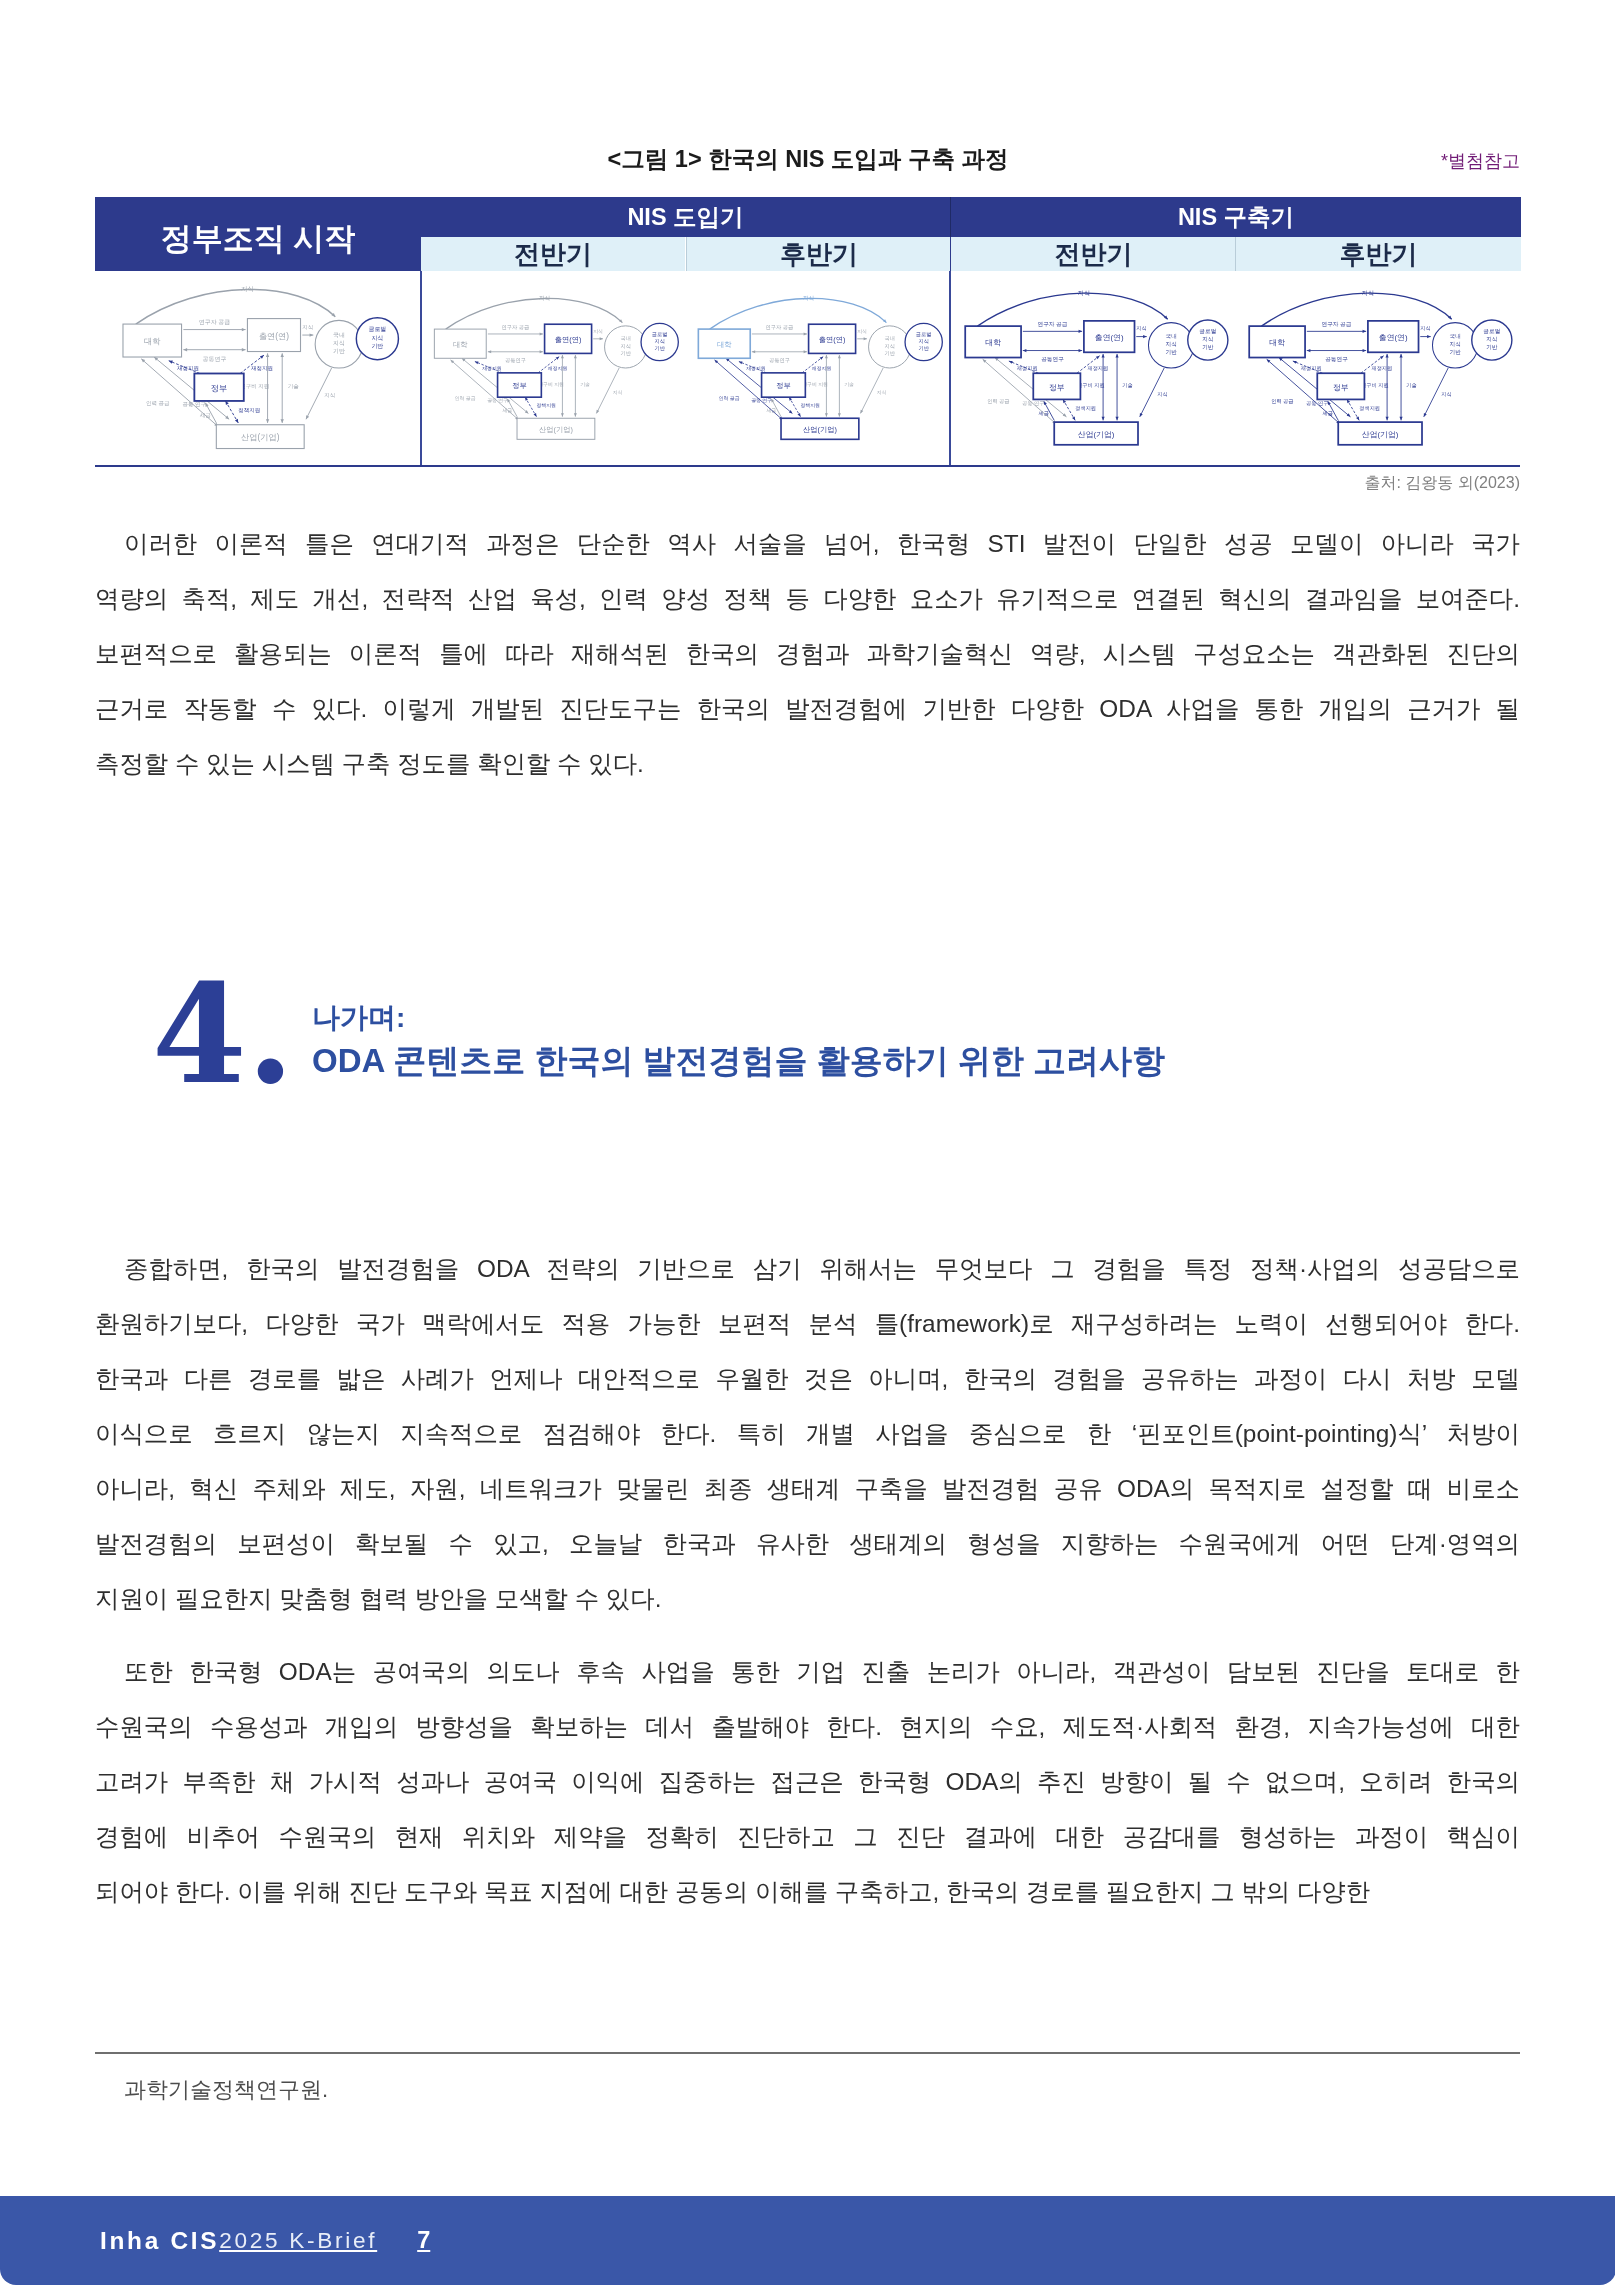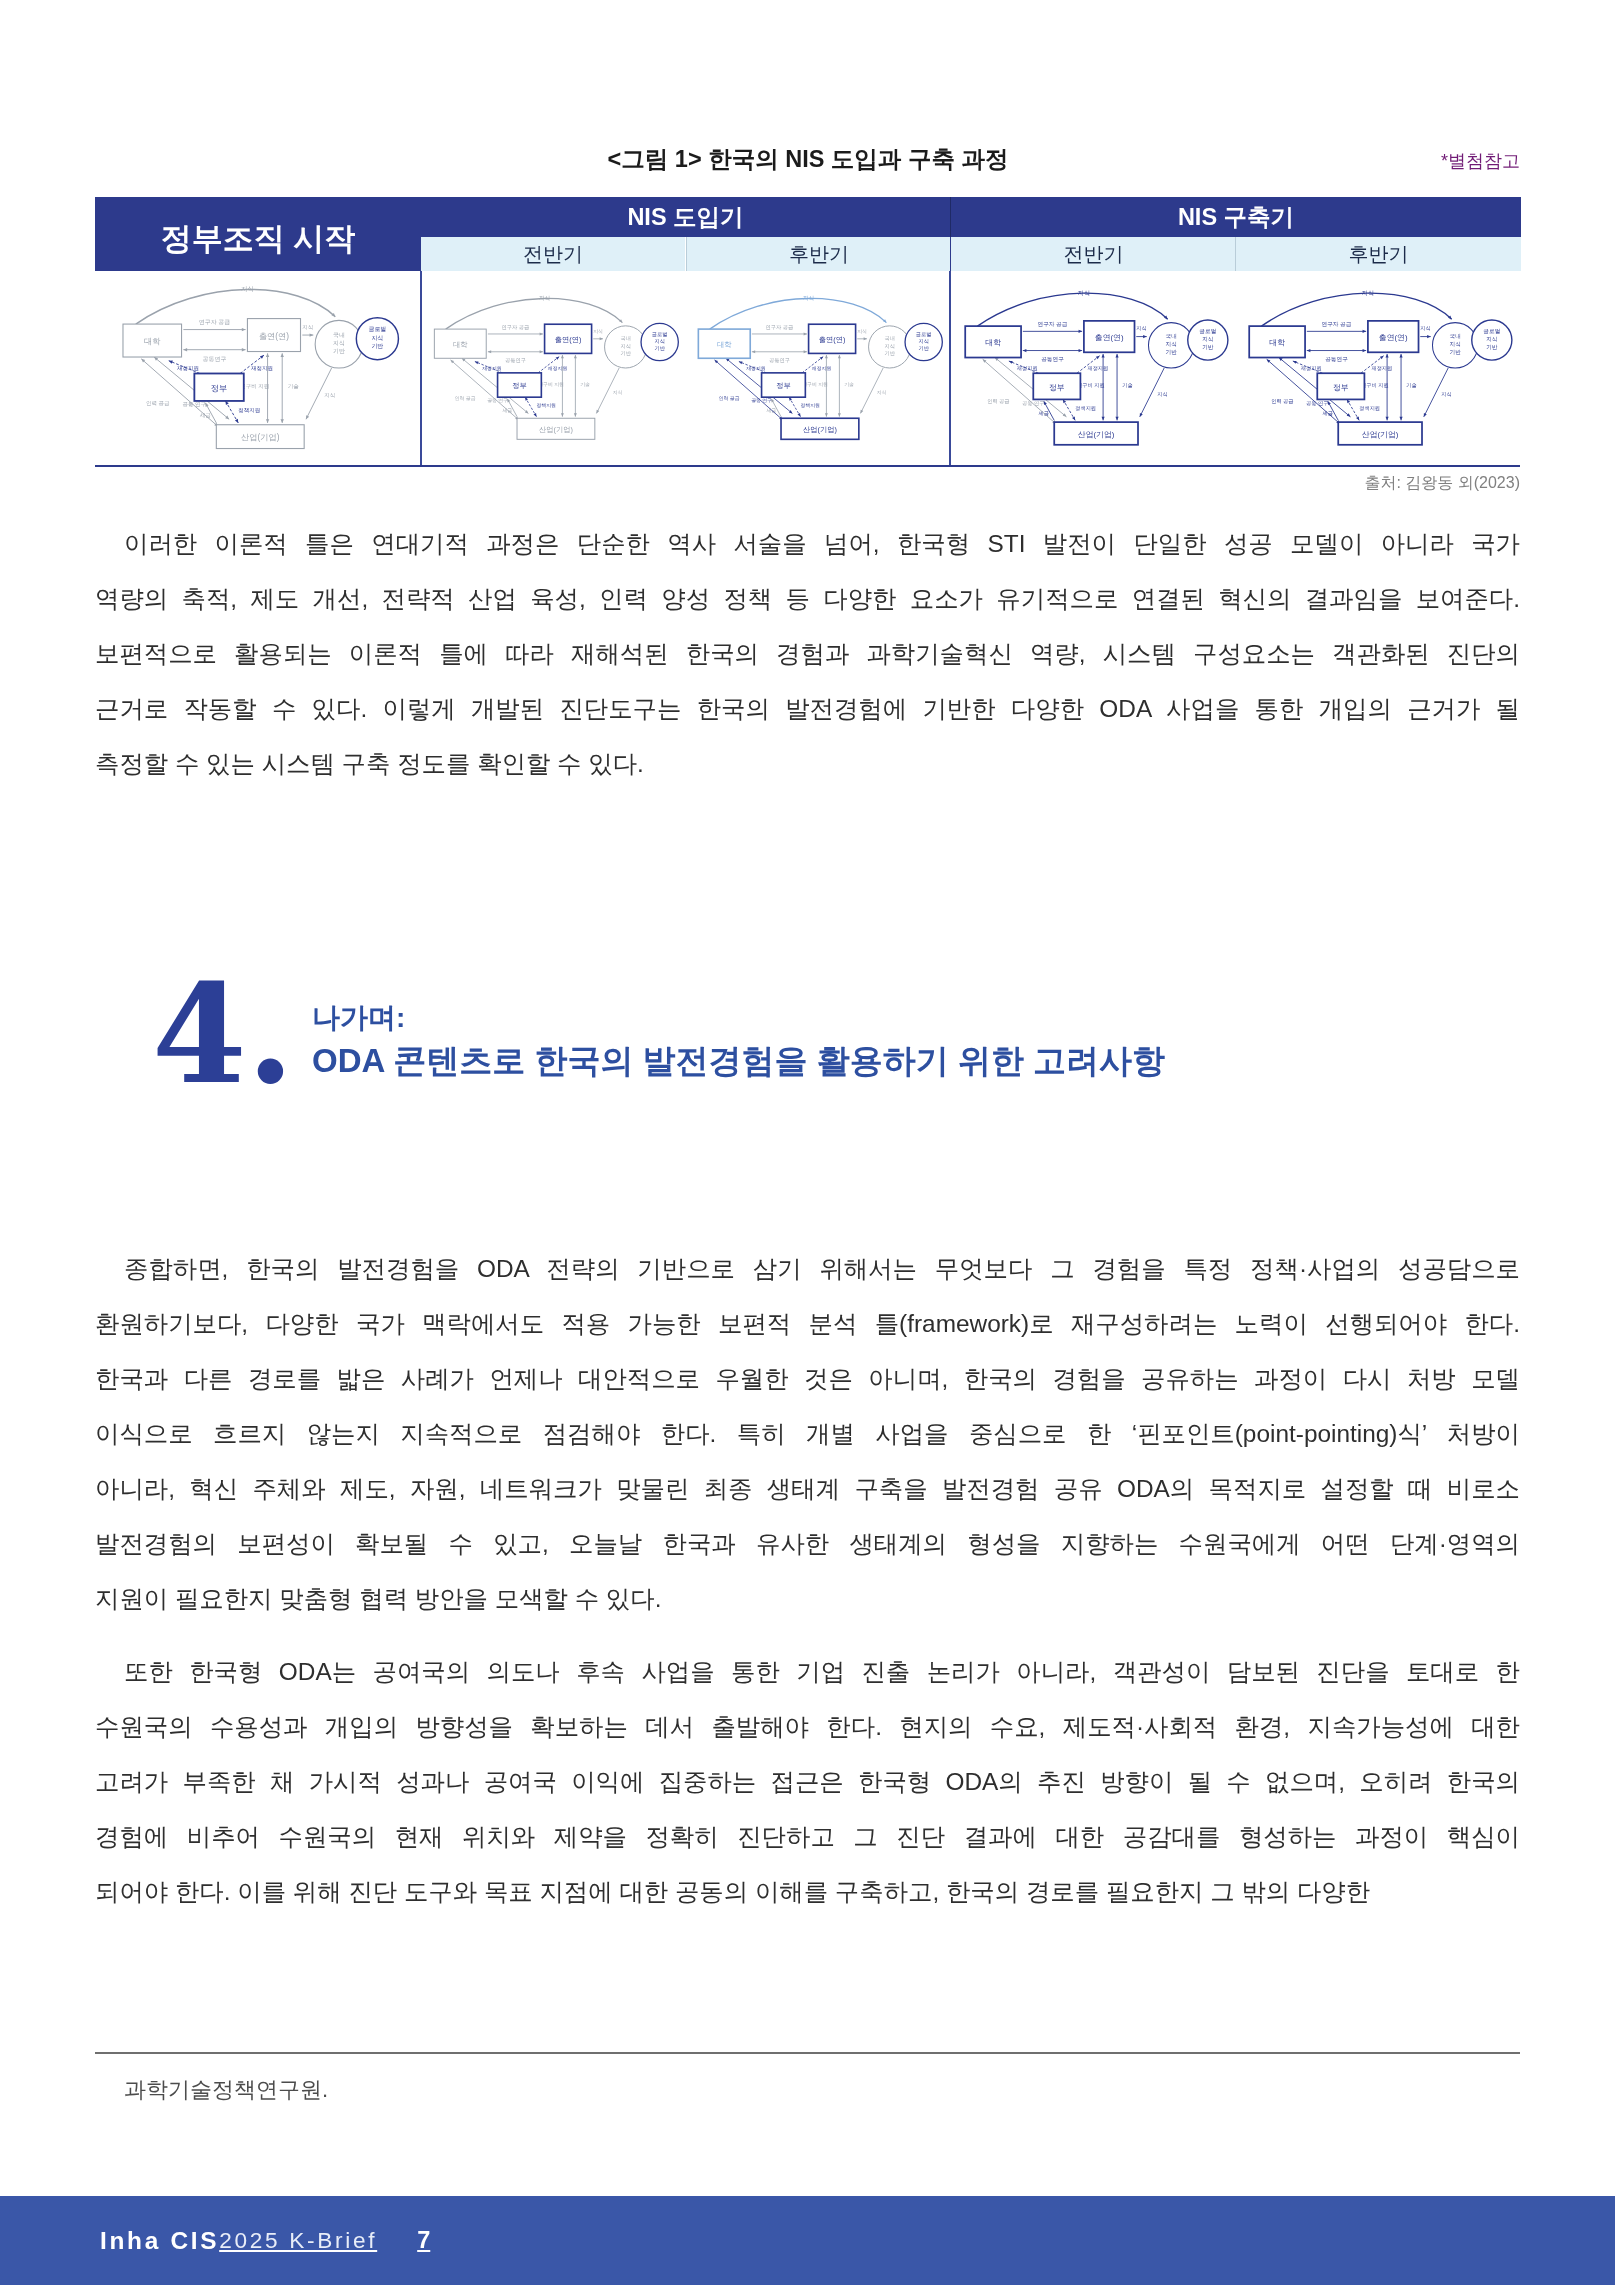--- a/index.html
+++ b/index.html
@@ -1,32 +1,32 @@
 <!DOCTYPE html>
 <html style="font-size:14.5px"><head>
 <meta charset="utf-8">
 <style>
   html,body{margin:0;padding:0;background:#ffffff;}
   .page{position:relative;width:1616px;height:2285px;background:#ffffff;overflow:hidden;
-        font-family:"Liberation Sans","DejaVu Sans",sans-serif;color:#2e2e2e;}
+        font-family:"Liberation Sans","DejaVu Sans",sans-serif;color:#2e2e2e;border-radius:16px;}
   .abs{position:absolute;}
 
   
   .fig-caption{left:0;right:0;top:143px;text-align:center;font-size:23.5px;font-weight:700;color:#1b1b1b;}
   .fig-note{right:96px;top:149px;font-size:18px;color:#701a75;}
 
   
   .figure{left:95px;top:197px;width:1425px;height:271px;}
   .hcell{position:absolute;display:flex;align-items:center;justify-content:center;
          background:#2d3a8c;color:#ffffff;font-weight:700;}
   .cell-start{left:0;top:0;width:326px;height:84px;font-size:31px;}
   .cell-g1{left:326px;top:0;width:529px;height:40px;font-size:23.5px;}
   .cell-g2{left:855px;top:0;width:570px;height:40px;font-size:23.5px;border-left:1.8px solid #1f2a66;}
   .scell{position:absolute;top:40px;height:34px;display:flex;align-items:center;justify-content:center;
-         background:#dff0f8;color:#1c2b4a;font-size:20px;font-weight:400;}
+         background:#dff0f8;color:#1c2b4a;font-size:26px;font-weight:700;}
   .sub1{left:326px;width:264px;}
   .sub2{left:591px;width:264px;border-left:0.9px solid #b9cdd9;}
   .sub3{left:855px;width:285px;border-left:1.8px solid #2d3a8c;}
   .sub4{left:1140px;width:285px;border-left:0.9px solid #b9cdd9;}
   .diagrams{left:0;top:74px;width:1425px;height:194px;background:#ffffff;border-bottom:2.7px solid #2d3a8c;}
   .dslot{position:absolute;top:0;height:194px;}
   .dslot svg{width:100%;height:100%;}
   .vline{position:absolute;top:74px;height:194px;width:1.8px;background:#3a4a9a;}
   .vl1{left:325px;} .vl2{left:854px;}
 

